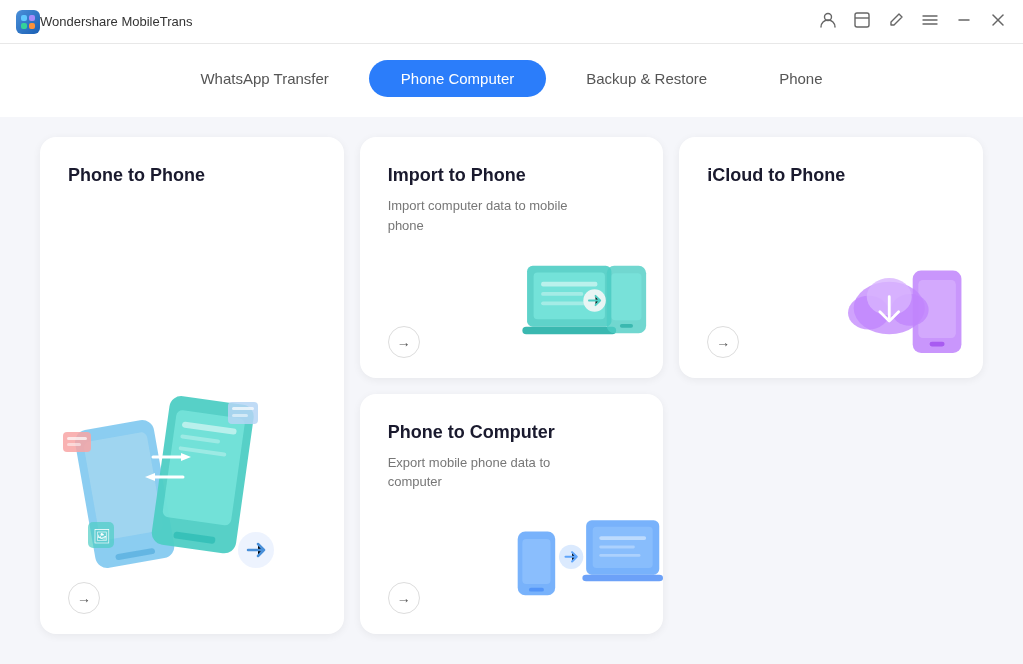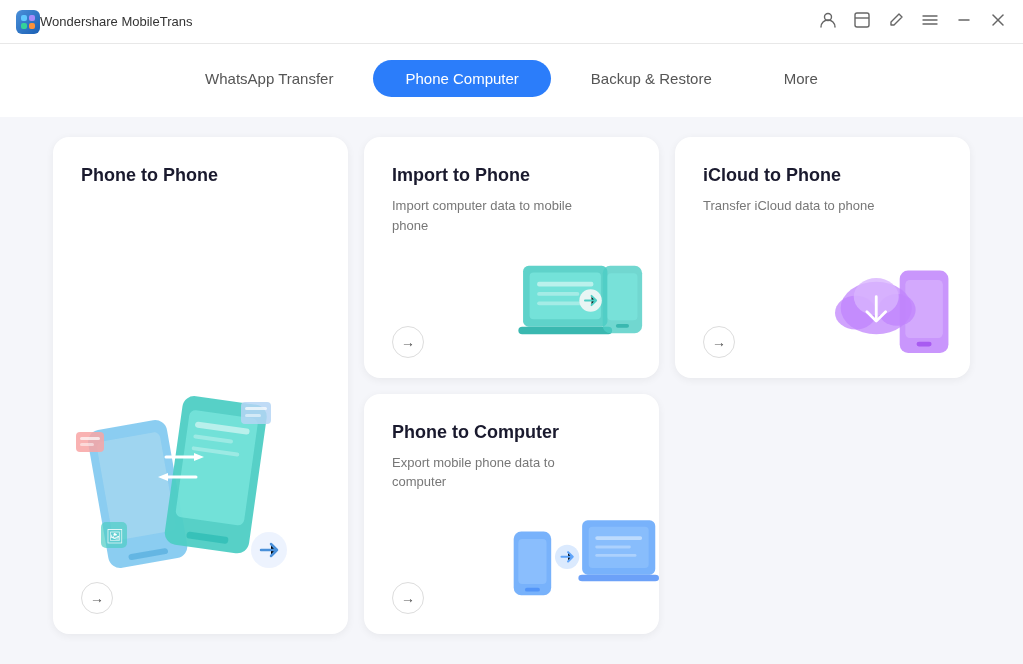--- a/index.html
+++ b/index.html
@@ -79,21 +79,21 @@
       transition: all 0.2s;
     }
     .nav-tab.active {
       background: #2b7dfa;
       color: #ffffff;
     }
 
     
     .main-content {
       flex: 1;
-      padding: 20px 53px 30px;
+      padding: 20px 40px 30px;
       display: grid;
       grid-template-columns: 1fr 1fr 1fr;
       grid-template-rows: 1fr 1fr;
       gap: 16px;
       overflow: hidden;
     }
 
     
     .card {
       background: #ffffff;
@@ -191,21 +191,21 @@
         <line x1="14" y1="4" x2="4" y2="14" stroke="#666" stroke-width="1.5" stroke-linecap="round"></line>
       </svg>
     </span>
   </div>
 </div>
 
 <div class="nav-bar">
   <button class="nav-tab">WhatsApp Transfer</button>
   <button class="nav-tab active">Phone Computer</button>
   <button class="nav-tab">Backup &amp; Restore</button>
-  <button class="nav-tab">More</button>
+  <button class="nav-tab">Phone</button>
 </div>
 
 <div class="main-content">
 
   <div class="card large" style="grid-row: span 2;">
     <div>
       <div class="card-title">Phone to Phone</div>
     </div>
 
     <div style="flex:1; position:relative; min-height: 180px;">
@@ -289,21 +289,20 @@
         <rect x="5" y="8" width="32" height="50" rx="4" fill="#7de8e0" opacity="0.6"></rect>
         <rect x="14" y="62" width="14" height="4" rx="2" fill="#3ab8b0"></rect>
       </g>
     </svg>
     <div class="card-arrow">→</div>
   </div>
 
   <div class="card" style="position:relative; overflow:hidden;">
     <div>
       <div class="card-title">iCloud to Phone</div>
-      <div class="card-desc">Transfer iCloud data to phone</div>
     </div>
 
     <svg viewBox="0 0 160 120" width="150" height="120" style="position:absolute; right:0; bottom:10px;">
 
       <g transform="translate(85, 20)">
         <rect x="0" y="0" width="52" height="88" rx="9" fill="#c084fc" opacity="0.85"></rect>
         <rect x="6" y="10" width="40" height="62" rx="5" fill="#d8b4fe" opacity="0.65"></rect>
         <rect x="18" y="76" width="16" height="5" rx="2.5" fill="#9333ea" opacity="0.6"></rect>
       </g>
 

